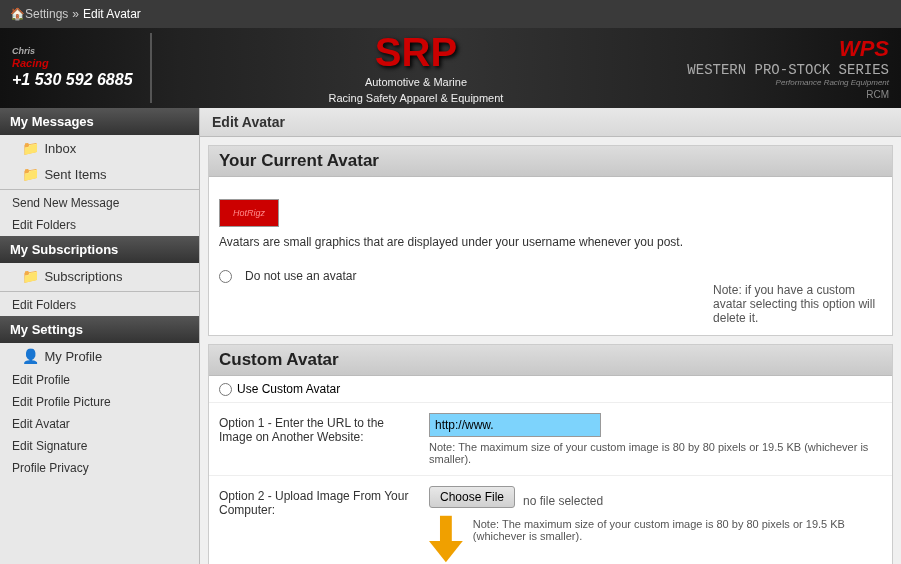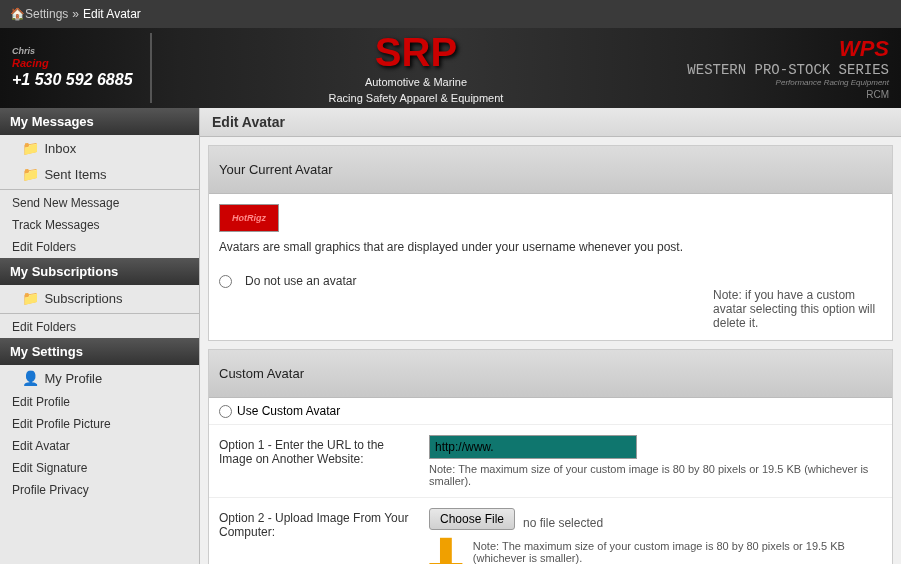--- a/index.html
+++ b/index.html
@@ -123,41 +123,42 @@
       font-weight: bold;
       color: #333;
     }
     .content-section {
       background: #fff;
       margin: 8px;
       border: 1px solid #ccc;
     }
     .content-section-header {
       background: linear-gradient(180deg, #ddd 0%, #c8c8c8 100%);
-      padding: 16px 10px;
-      font-weight: normal;
-      font-size: 13px;
+      padding: 5px 10px;
+      font-weight: bold;
+      font-size: 17px;
       border-bottom: 1px solid #bbb;
       color: #222;
     }
     .content-body {
       padding: 10px;
     }
     .current-avatar-img {
       width: 60px;
       height: 28px;
       background: #cc0000;
       display: flex;
       align-items: center;
       justify-content: center;
       color: #fff;
       font-size: 8px;
-      font-weight: bold;
+      font-weight: normal;
       border: 1px solid #999;
       margin-bottom: 8px;
+      margin-top: 12px;
     }
     .avatar-desc {
       font-size: 12px;
       color: #333;
       margin-bottom: 4px;
     }
     .radio-row {
       display: flex;
       align-items: center;
       gap: 13px;
@@ -192,26 +193,26 @@
     }
     .option-label {
       font-size: 12px;
       color: #333;
       width: 200px;
       flex-shrink: 0;
       padding-top: 3px;
     }
     .option-content { flex: 1; }
     .url-input {
-      width: 208px;
+      width: 172px;
       height: 24px;
       border: 1px solid #999;
       padding: 2px 5px;
       font-size: 12px;
-      background: #0f766e;
+      background: #7dd3fc;
     }
     .option-note {
       font-size: 11px;
       color: #555;
       margin-top: 4px;
     }
     .file-row {
       display: flex;
       align-items: flex-end;
       gap: 8px;
@@ -304,21 +305,20 @@
     <div class="sidebar-item">
       <span class="folder-icon">📁</span>
       <span>Inbox</span>
     </div>
     <div class="sidebar-item">
       <span class="folder-icon">📁</span>
       <span>Sent Items</span>
     </div>
     <hr class="sidebar-divider">
     <div class="sidebar-subitem">Send New Message</div>
-    <div class="sidebar-subitem">Track Messages</div>
     <div class="sidebar-subitem">Edit Folders</div>
 
     <div class="sidebar-section-header">My Subscriptions</div>
     <div class="sidebar-item">
       <span class="folder-icon">📁</span>
       <span>Subscriptions</span>
     </div>
     <hr class="sidebar-divider">
     <div class="sidebar-subitem">Edit Folders</div>
 

